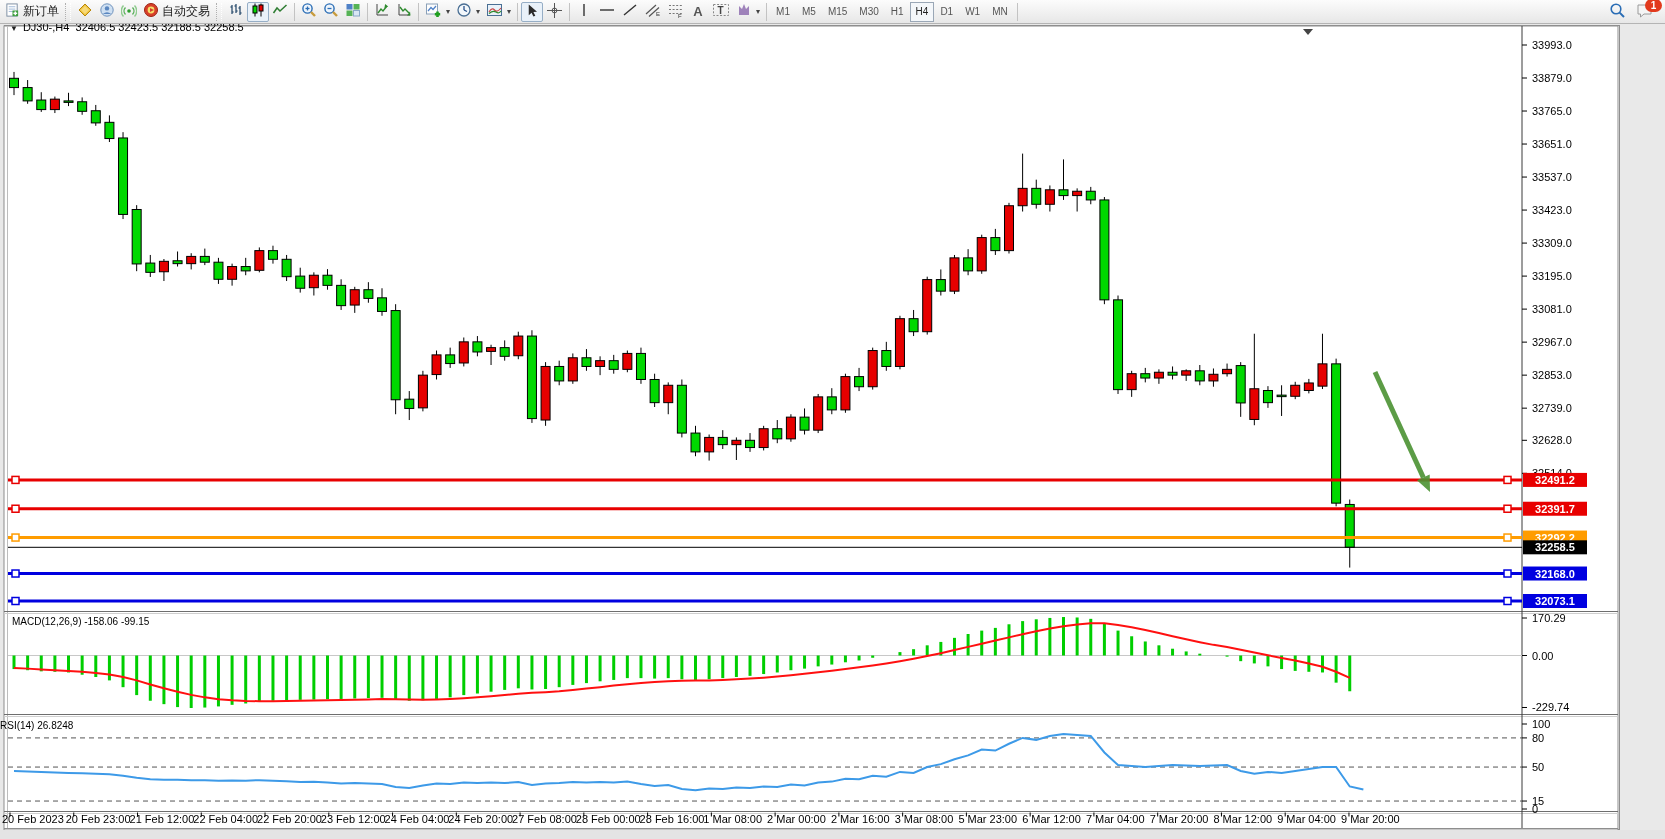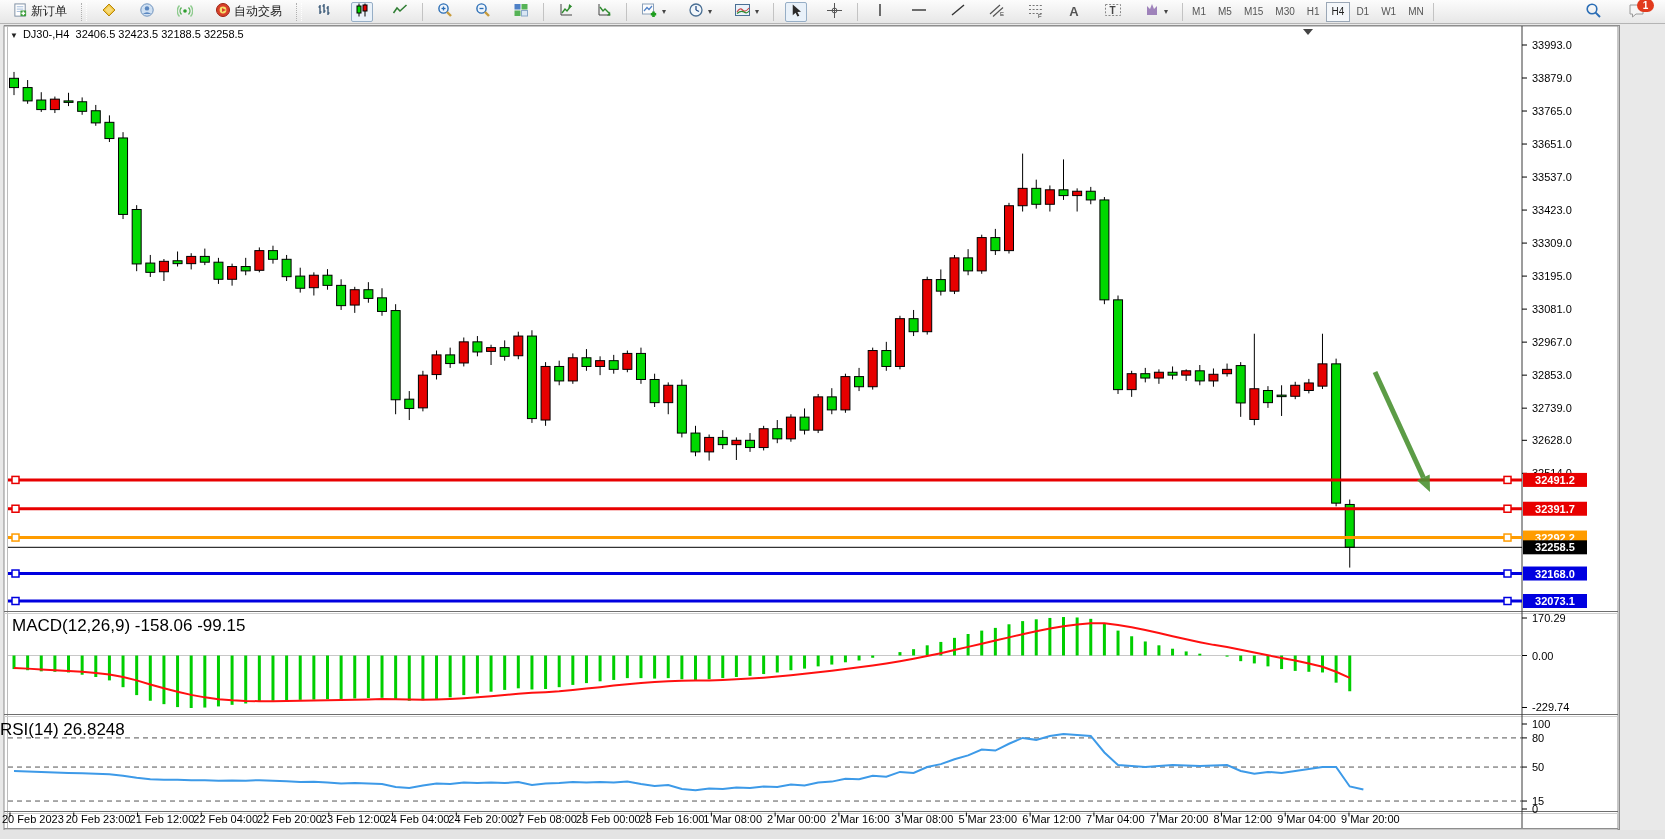--- a/index.html
+++ b/index.html
@@ -1,34 +1,34 @@
 <!DOCTYPE html>
 <html><head>
 <meta charset="utf-8">
 <style>
   html,body{margin:0;padding:0}
   body{width:1665px;height:839px;background:#e9e9e9;font-family:"Liberation Sans",sans-serif;position:relative;overflow:hidden;-webkit-font-smoothing:none}
   
   .toolbar{position:absolute;top:0;left:0;width:1665px;height:24px;background:linear-gradient(#fcfcfc,#e7e7e7);border-bottom:1px solid #b4b4b4;display:flex;align-items:center;padding:0 2px;box-sizing:border-box;z-index:20}
-  .tbtn{height:20px;min-width:22px;display:flex;align-items:center;justify-content:center;border:1px solid transparent;border-radius:2px;margin:8px;padding:0 2px;font-size:12px;color:#222;cursor:default;gap:3px;box-sizing:border-box}
+  .tbtn{height:20px;min-width:22px;display:flex;align-items:center;justify-content:center;border:1px solid transparent;border-radius:2px;margin:0;padding:0 2px;font-size:12px;color:#222;cursor:default;gap:3px;box-sizing:border-box}
   .tbtn.press{border-color:#96aec6;background:#e9f1f9}
   .tbtn .cn{font-size:12px;color:#1a1a1a;white-space:nowrap}
   .tf{font-size:10px;color:#555;padding:0 5px;height:20px;display:flex;align-items:center;border:1px solid transparent;box-sizing:border-box}
   .tf.press{border-color:#9aa7b6;background:#f4f7fa;color:#222}
   .sep{width:1px;height:18px;background:#c3c3c3;margin:0 3px}
   .grip{width:4px;height:18px;border-left:1px dotted #b0b0b0;border-right:1px dotted #fff;margin:0 3px}
   .caret{font-size:8px;color:#444;margin-left:1px}
   .tb-right{margin-left:auto;display:flex;align-items:center;margin-right:6px;gap:4px}
   .badge{position:absolute;top:-4px;right:-6px;background:#e23a1d;color:#fff;border-radius:8px;font-size:10px;font-weight:bold;min-width:13px;height:13px;line-height:13px;text-align:center;padding:0 2px}
   .bubble-wrap{position:relative}
   
   #chart-window{position:absolute;left:4px;top:25px;width:1616px;height:805px;background:#fff;border:1px solid #8e8e8e;box-sizing:border-box;z-index:1}
   #cv{position:absolute;left:0;top:0;z-index:2}
-  .overlay-label{position:absolute;z-index:5;font-size:17px;color:#000;white-space:nowrap}
-  #pane-title{left:10px;top:28px;font-size:11px}
+  .overlay-label{position:absolute;z-index:5;font-size:10px;color:#000;white-space:nowrap}
+  #pane-title{left:10px;top:21px;font-size:11px}
   #pane-title .tri{font-size:8px;color:#222;margin-right:5px}
   #macd-label{left:12px;top:616px}
   #rsi-label{left:0;top:720px}
   .footer-strip{position:absolute;left:0;top:830px;width:1665px;height:9px;background:#e4e4e4;z-index:3}
   svg text{font-family:"Liberation Sans",sans-serif}
 </style>
 </head>
 <body>
 
 <div class="toolbar">

